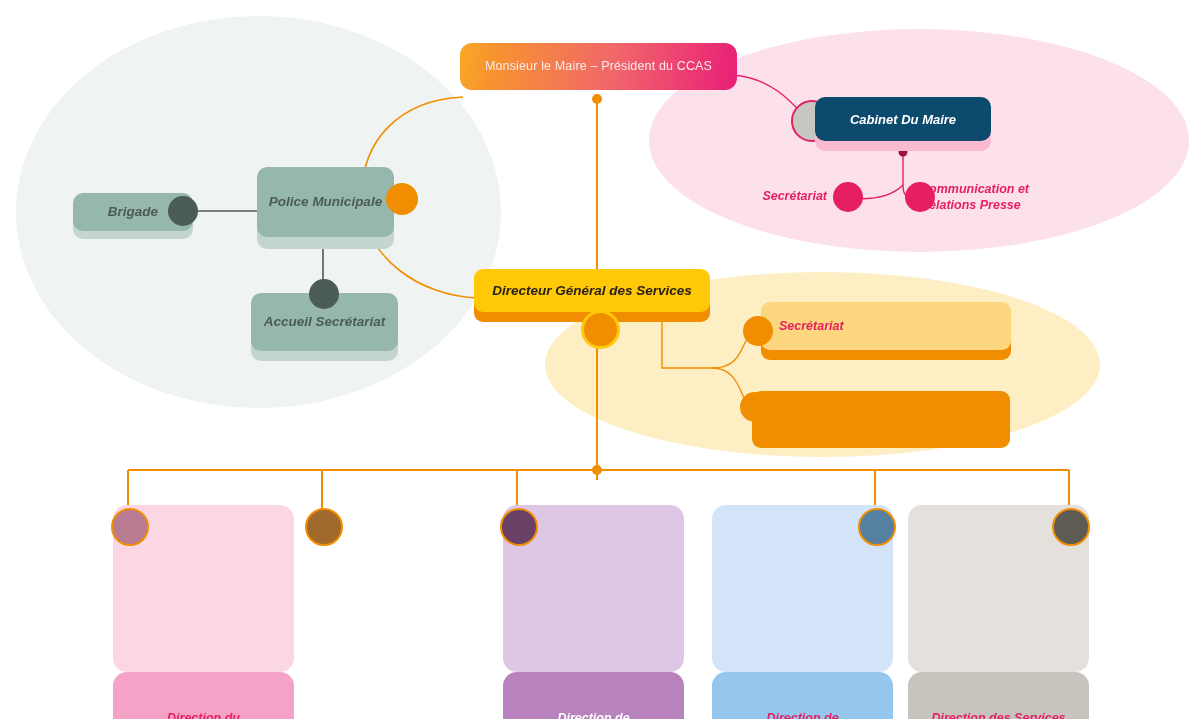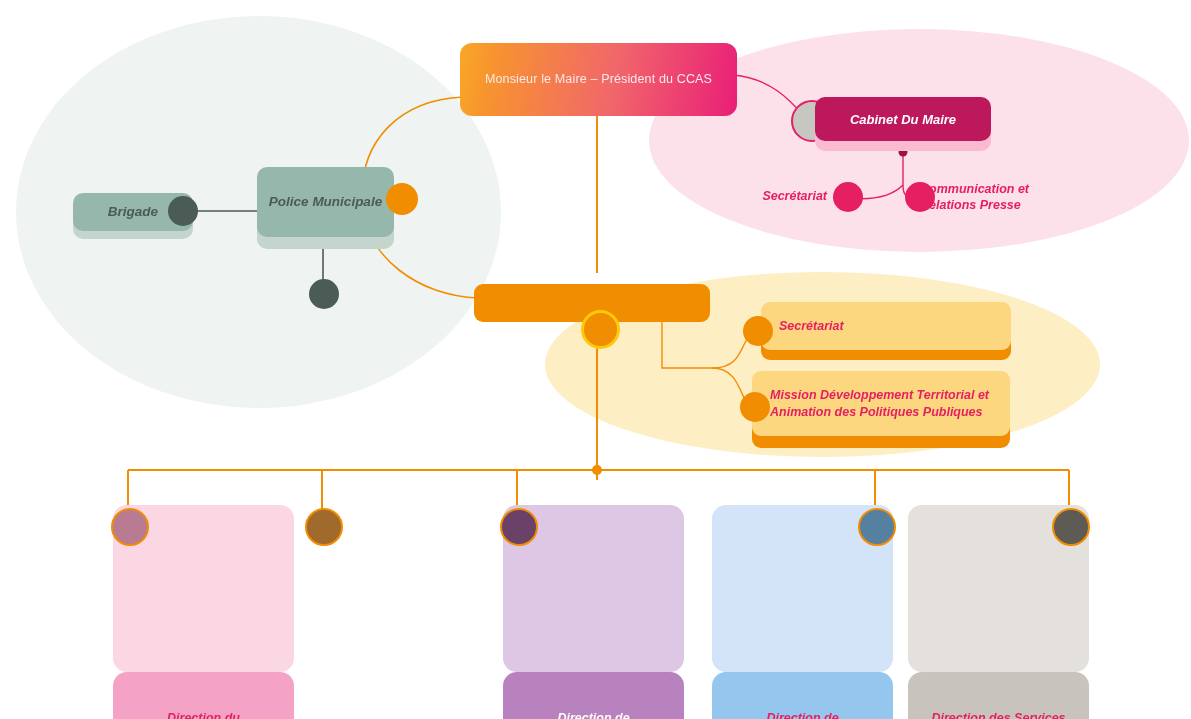--- a/index.html
+++ b/index.html
@@ -17,31 +17,31 @@
 
   svg.links{position:absolute;left:0;top:0;width:1191px;height:719px;overflow:visible;}
 
   .node{position:absolute;box-sizing:border-box;}
   .node .shadowbar{position:absolute;left:0;right:0;border-radius:10px;}
   .node .face{position:absolute;left:0;right:0;top:0;border-radius:10px;display:flex;align-items:center;justify-content:center;text-align:center;}
 
   
   #maire{left:460px;top:43px;width:277px;height:60px;}
   #maire .face{
-    height:73px;border-radius:12px;
+    height:47px;border-radius:12px;
     background:linear-gradient(100deg,#f9a826 0%,#f7942e 12%,#f1676a 55%,#e91e78 100%);
     flex-direction:column;justify-content:center;gap:10px;
   }
   #maire .sub{font-size:12.5px;color:#fbe9ea;letter-spacing:.15px;line-height:1.1;}
   #maire .name{font-size:17px;font-weight:bold;color:#ffffff;letter-spacing:.2px;line-height:1.1;}
 
   
   #cabinet{left:815px;top:97px;width:176px;height:54px;}
   #cabinet .shadowbar{top:16px;height:38px;background:#f9bad2;border-radius:10px;}
-  #cabinet .face{height:44px;background:#be185d;border-radius:10px;}
+  #cabinet .face{height:44px;background:#0c4a6e;border-radius:10px;}
   #cabinet .face span{font-size:13px;font-weight:bold;font-style:italic;color:#fff;}
 
   
   .gbox .shadowbar{background:#c3d5cd;}
   .gbox .face{background:#96b7ab;}
   .gbox .face span{font-size:13.5px;font-style:italic;font-weight:bold;color:#4b5b56;line-height:1.25;}
   #brigade{left:73px;top:193px;width:120px;height:46px;}
   #brigade .shadowbar{top:12px;height:34px;border-radius:10px;}
   #brigade .face{height:38px;border-radius:10px;}
   #police{left:257px;top:167px;width:137px;height:82px;}
@@ -147,40 +147,46 @@
   <div class="knob" style="left:168px;top:196px;width:30px;height:30px;background:#4b5b56;"></div>
 
   <div class="node gbox" id="police">
     <div class="shadowbar"></div>
     <div class="face">
       <span>Police Municipale</span>
     </div>
   </div>
   <div class="knob" style="left:386px;top:183px;width:32px;height:32px;background:#f18d00;"></div>
 
+  <div class="node gbox" id="accueil">
+    <div class="shadowbar"></div>
+    <div class="face">
+      <span>Accueil Secrétariat</span>
+    </div>
+  </div>
   <div class="knob" style="left:309px;top:279px;width:30px;height:30px;background:#4b5b56;"></div>
 
   <div class="node" id="dgs">
     <div class="shadowbar"></div>
+    <div class="face">
+      <span>Directeur Général des Services</span>
+    </div>
   </div>
   <div class="knob" style="left:581px;top:310px;width:33px;height:33px;background:#f18d00;border:3px solid #ffc907;"></div>
 
   <div class="node ybox" id="secretariat">
     <div class="shadowbar"></div>
     <div class="face">
       <span>Secrétariat</span>
     </div>
   </div>
   <div class="knob" style="left:743px;top:316px;width:30px;height:30px;background:#f18d00;"></div>
 
   <div class="node ybox" id="mission">
     <div class="shadowbar"></div>
-    <div class="face">
-      <span>Mission Développement Territorial et Animation des Politiques Publiques</span>
-    </div>
   </div>
   <div class="knob" style="left:740px;top:392px;width:30px;height:30px;background:#f18d00;"></div>
 
   <div class="dbox" style="left:113px;">
     <div class="shadowbar" style="background: rgb(251, 215, 228);"></div>
     <div class="face" style="background: rgb(244, 163, 198);">
       <span style="color: rgb(229, 31, 98); white-space: pre-line; text-align: center;">Direction du développement
 socio- territorial et
 de la Politique de la Ville</span>
     </div>

